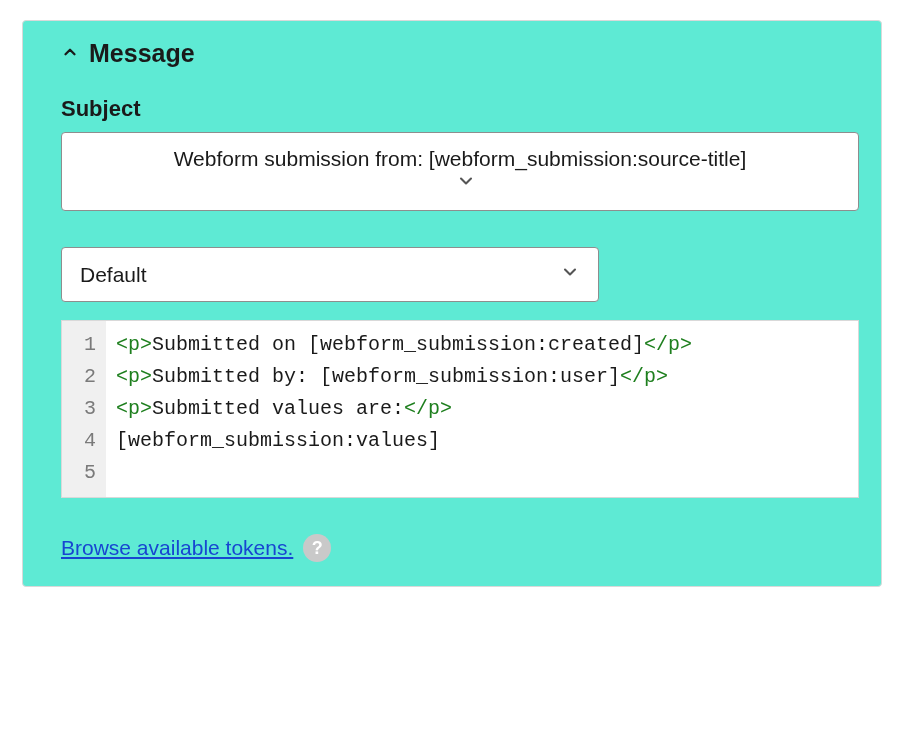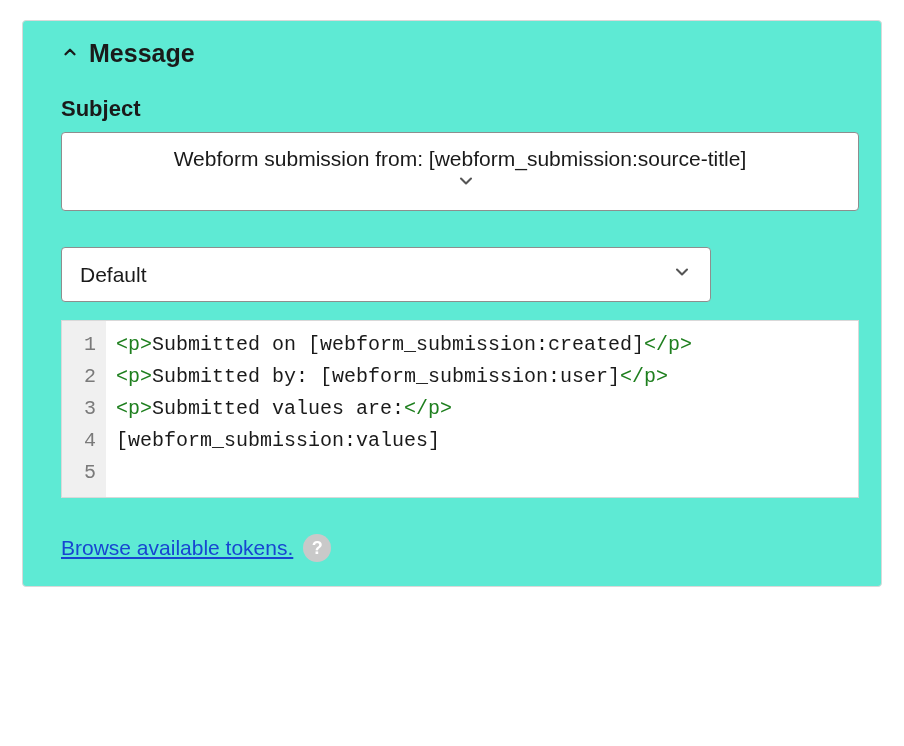--- a/index.html
+++ b/index.html
@@ -49,21 +49,21 @@
     justify-content: space-between;
     border: 1px solid #8e8e8e;
     border-radius: 4px;
     padding: 14px 18px;
     font-size: 21px;
     color: #1a1a1a;
     background: #fff;
     cursor: pointer;
   }
   .select.full { width: 100%; flex-direction: column; }
-  .select.med { width: 650px; max-width: 100%; gap: 44px; }
+  .select.med { width: 538px; max-width: 100%; gap: 44px; }
   .select svg { flex-shrink: 0; margin-left: 12px; }
 
   
   .editor {
     border: 1px solid #d9d9d9;
     background: #fff;
     display: flex;
     font-family: "SFMono-Regular", Menlo, Consolas, "Liberation Mono", monospace;
     font-size: 20px;
     line-height: 1.6;

